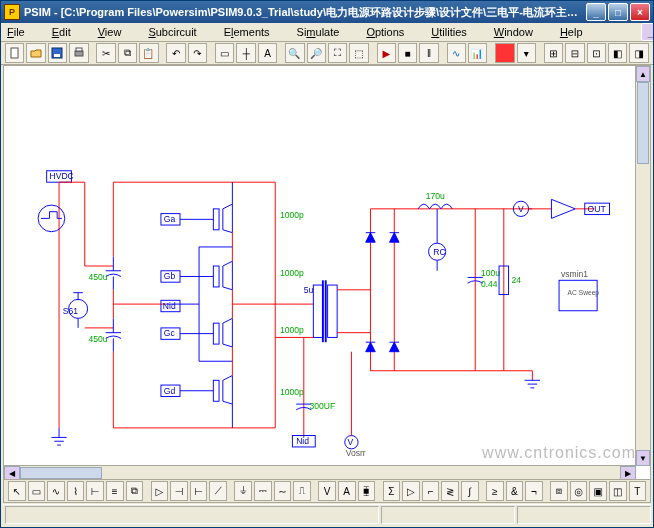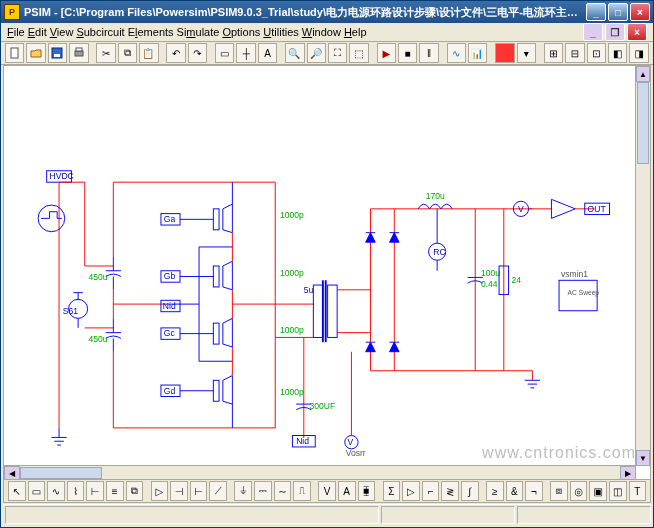--- a/index.html
+++ b/index.html
@@ -5,21 +5,21 @@
   html,body{margin:0;padding:0;font-family:Tahoma,Arial,sans-serif;font-size:11px;background:#fff}
   .window{width:654px;height:528px;box-sizing:border-box;border:1px solid #003c74;background:#ece9d8;position:relative;overflow:hidden}
   .titlebar{height:22px;background:linear-gradient(#3a6ea5,#1f4e8c);color:#fff;display:flex;align-items:center;padding:0 3px;font-weight:bold;font-size:11px}
   .titlebar .ticon{width:14px;height:14px;background:#fc0;border:1px solid #630;margin-right:4px;display:flex;align-items:center;justify-content:center;color:#630;font-size:9px}
   .titlebar .ttext{flex:1;white-space:nowrap;overflow:hidden;text-overflow:ellipsis}
   .winbtns{display:flex;gap:2px}
   .winbtn{width:18px;height:16px;border:1px solid #fff;border-radius:2px;display:flex;align-items:center;justify-content:center;font-size:10px;font-weight:bold;cursor:default}
   .winbtn.min,.winbtn.max{background:linear-gradient(#b9d1ea,#3a6ea5);color:#fff}
   .winbtn.close{background:linear-gradient(#e78,#c22);color:#fff}
   .mdibtns{display:flex;gap:2px;margin-left:4px}
-  .menubar{height:18px;background:#ece9d8;display:flex;align-items:center;padding:0 6px;gap:3px;border-bottom:1px solid #aca899;font-size:11px}
+  .menubar{height:18px;background:#ece9d8;display:flex;align-items:center;padding:0 6px;gap:27px;border-bottom:1px solid #aca899;font-size:11px}
   .menubar span{cursor:default}
   .menubar span u{text-decoration:underline}
   .toolbar{height:22px;background:#ece9d8;display:flex;align-items:center;padding:0 4px;gap:2px;border-bottom:1px solid #aca899}
   .tbtn{width:18px;height:18px;border:1px solid #aca899;background:#f6f4ec;display:flex;align-items:center;justify-content:center;font-size:10px;cursor:default}
   .tbtn svg{width:12px;height:12px}
   .tsep{width:4px}
   .workarea{position:absolute;left:2px;right:2px;top:64px;bottom:24px;background:#fff;border:1px solid #aca899}
   .canvas{position:absolute;left:0;right:14px;top:0;bottom:36px;overflow:hidden;background:#fff;
     background-image:radial-gradient(circle,#ccc 0.6px,transparent 0.6px);
     background-size:8px 8px}

